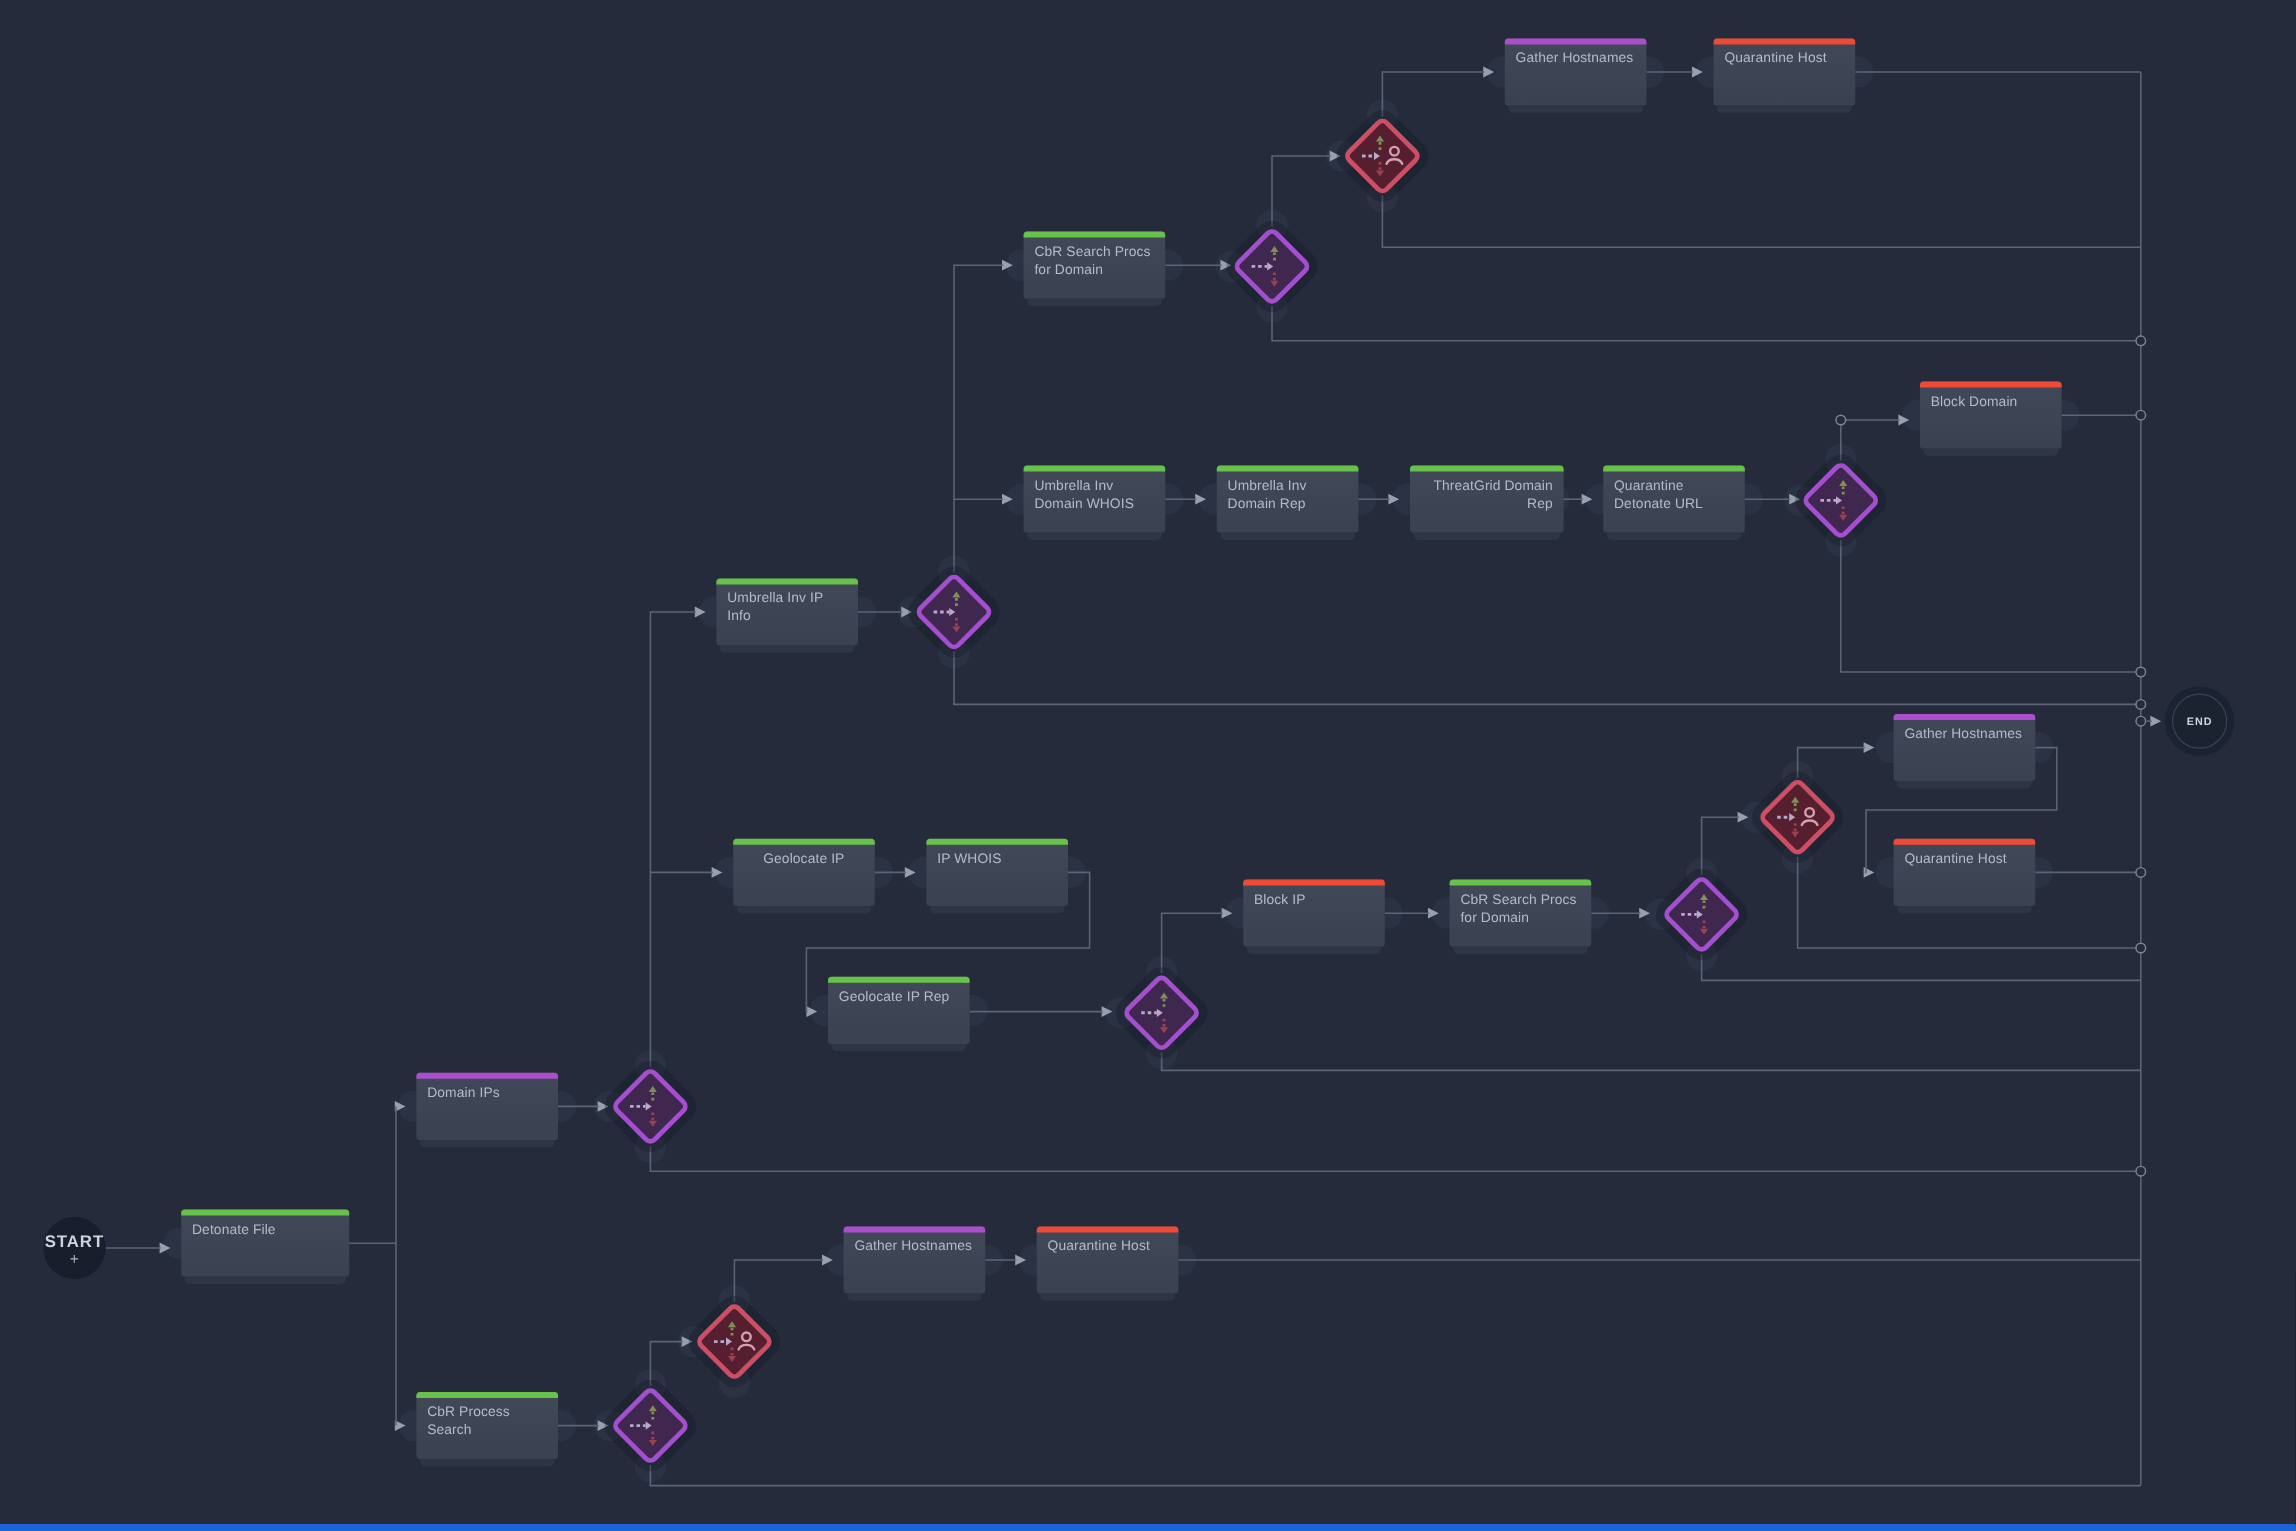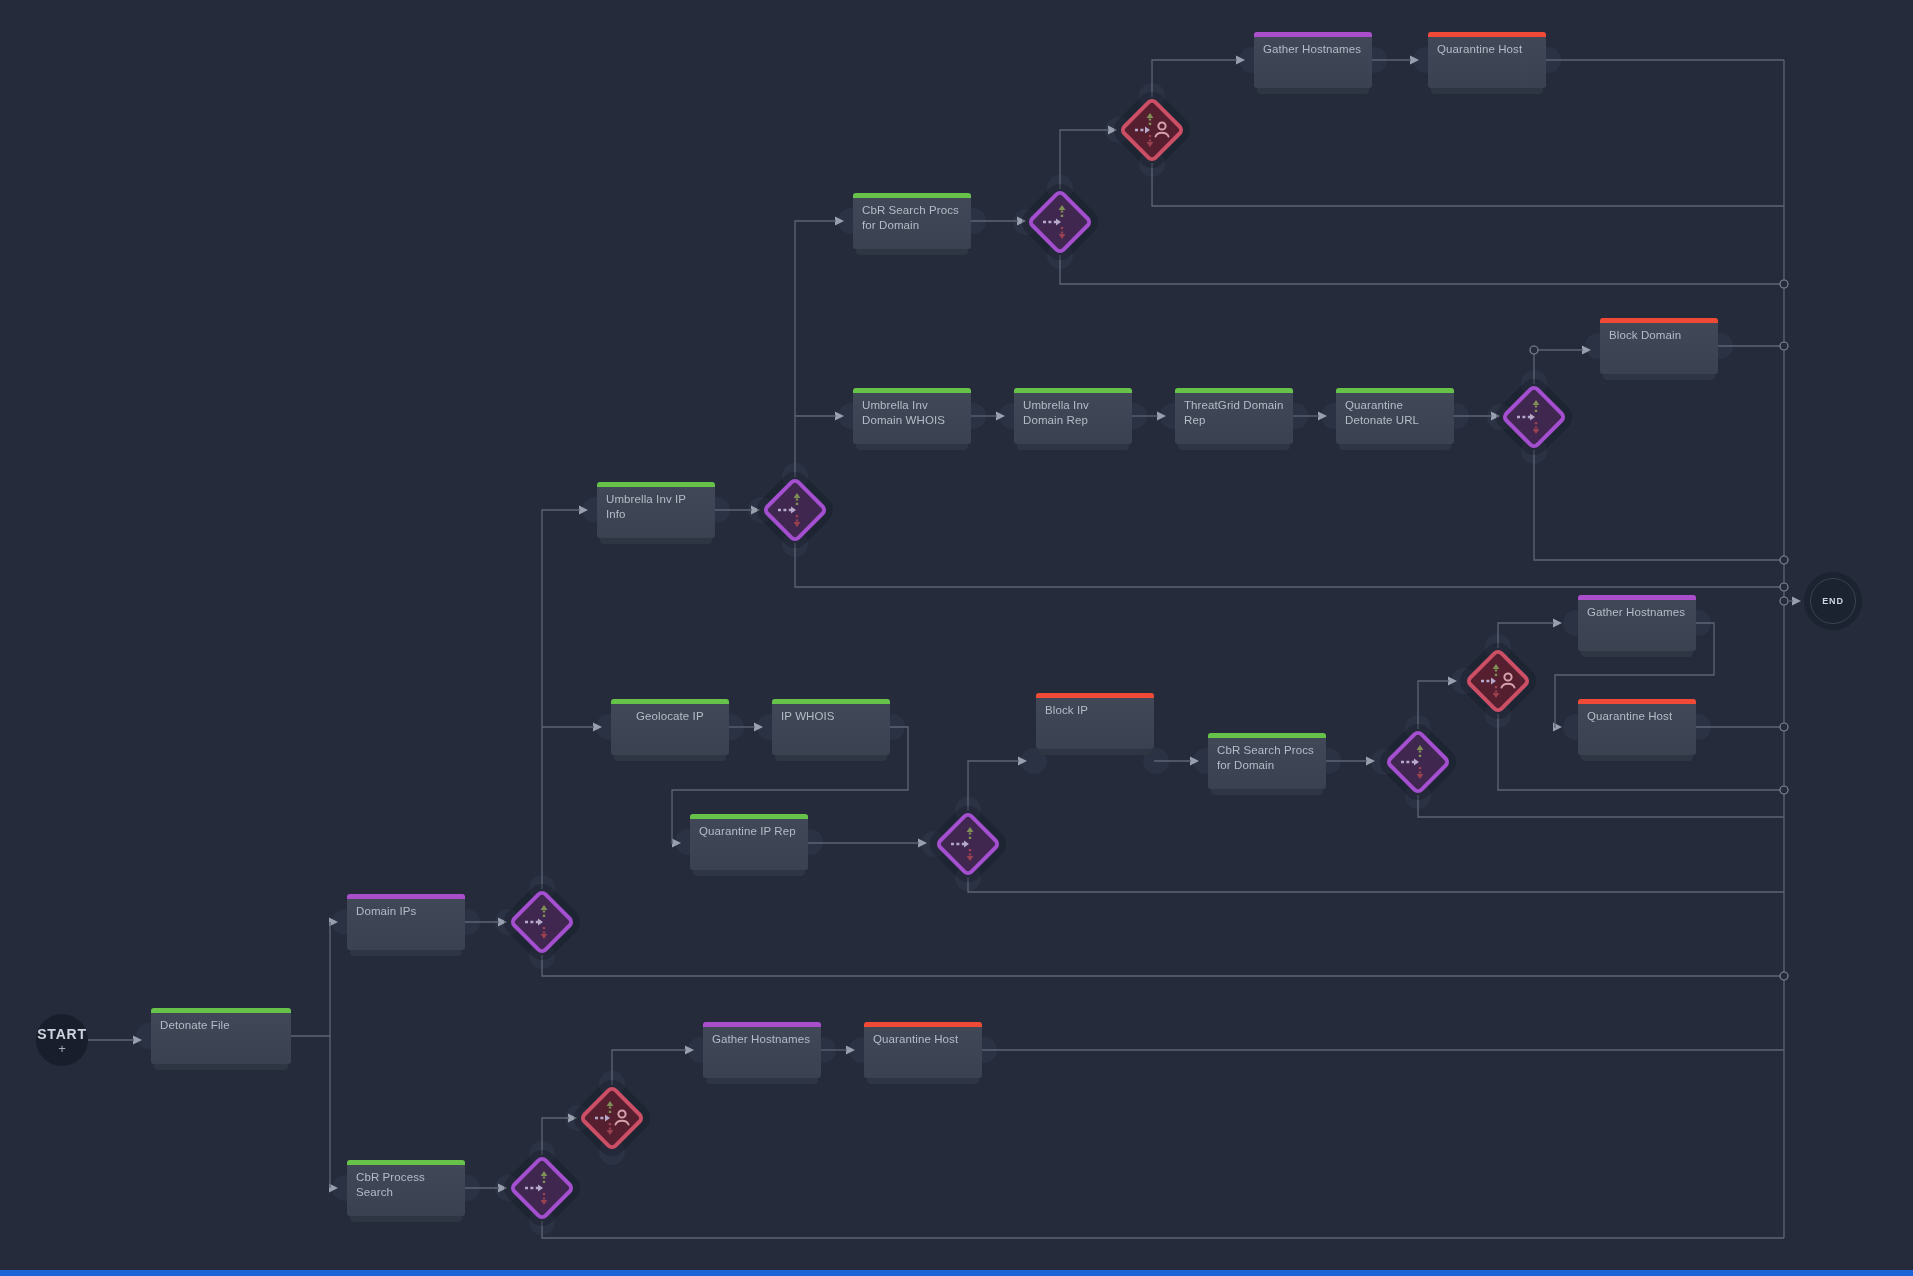--- a/index.html
+++ b/index.html
@@ -243,31 +243,31 @@
     <div class="node" style="left: 611px; top: 699px; width: 118px; height: 56px; padding-left: 16px;">
       <div class="bar" style="background: rgb(103, 194, 74);"></div>
       <div class="lbl">Geolocate IP</div>
     </div>
     <div class="node" style="left: 772px; top: 699px; width: 118px; height: 56px;">
       <div class="bar" style="background: rgb(103, 194, 74);"></div>
       <div class="lbl">IP WHOIS</div>
     </div>
     <div class="node" style="left: 690px; top: 814px; width: 118px; height: 56px;">
       <div class="bar" style="background: rgb(103, 194, 74);"></div>
-      <div class="lbl">Quarantine IP Rep</div>
+      <div class="lbl">Geolocate IP Rep</div>
     </div>
     <div class="node" style="left: 853px; top: 388px; width: 118px; height: 56px;">
       <div class="bar" style="background: rgb(103, 194, 74);"></div>
       <div class="lbl">Umbrella Inv Domain WHOIS</div>
     </div>
     <div class="node" style="left: 1014px; top: 388px; width: 118px; height: 56px;">
       <div class="bar" style="background: rgb(103, 194, 74);"></div>
       <div class="lbl">Umbrella Inv Domain Rep</div>
     </div>
-    <div class="node" style="left: 1175px; top: 388px; width: 118px; height: 56px;">
+    <div class="node" style="left: 1175px; top: 388px; width: 128px; height: 56px; text-align: right;">
       <div class="bar" style="background: rgb(103, 194, 74);"></div>
       <div class="lbl">ThreatGrid Domain Rep</div>
     </div>
     <div class="node" style="left: 1336px; top: 388px; width: 118px; height: 56px;">
       <div class="bar" style="background: rgb(103, 194, 74);"></div>
       <div class="lbl">Quarantine Detonate URL</div>
     </div>
     <div class="node" style="left: 1600px; top: 318px; width: 118px; height: 56px;">
       <div class="bar" style="background: rgb(240, 74, 54);"></div>
       <div class="lbl">Block Domain</div>
@@ -277,21 +277,21 @@
       <div class="lbl">CbR Search Procs for Domain</div>
     </div>
     <div class="node" style="left: 1254px; top: 32px; width: 118px; height: 56px;">
       <div class="bar" style="background: rgb(171, 78, 203);"></div>
       <div class="lbl">Gather Hostnames</div>
     </div>
     <div class="node" style="left: 1428px; top: 32px; width: 118px; height: 56px;">
       <div class="bar" style="background: rgb(240, 74, 54);"></div>
       <div class="lbl">Quarantine Host</div>
     </div>
-    <div class="node" style="left: 1036px; top: 693px; width: 118px; height: 56px;">
+    <div class="node" style="left: 1036px; top: 733px; width: 118px; height: 56px;">
       <div class="bar" style="background: rgb(240, 74, 54);"></div>
       <div class="lbl">Block IP</div>
     </div>
     <div class="node" style="left: 1208px; top: 733px; width: 118px; height: 56px;">
       <div class="bar" style="background: rgb(103, 194, 74);"></div>
       <div class="lbl">CbR Search Procs for Domain</div>
     </div>
     <div class="node" style="left: 1578px; top: 595px; width: 118px; height: 56px;">
       <div class="bar" style="background: rgb(171, 78, 203);"></div>
       <div class="lbl">Gather Hostnames</div>

